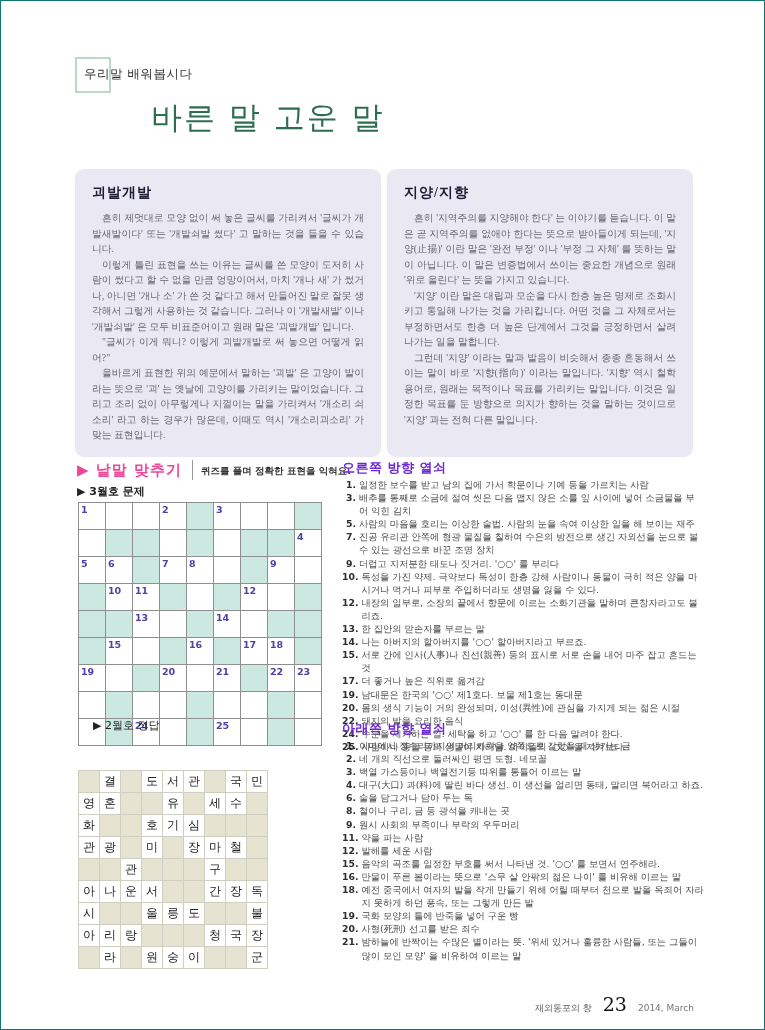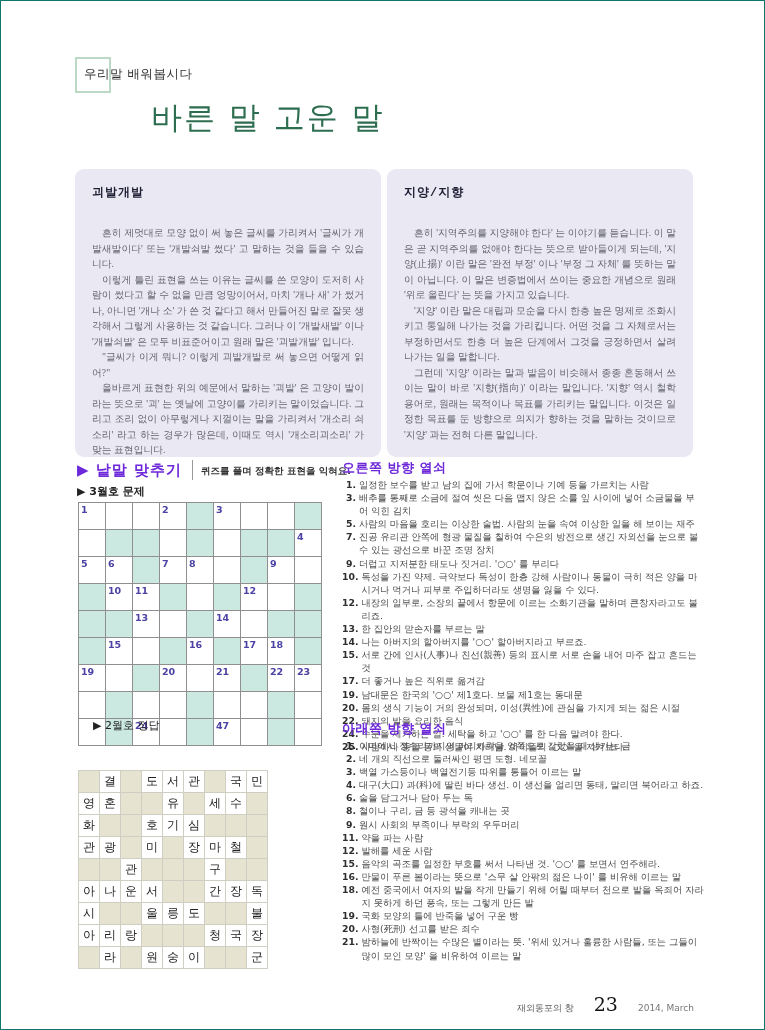--- a/index.html
+++ b/index.html
@@ -14,27 +14,27 @@
   
   #page-title{position:absolute;left:0;top:96px;width:100%;text-align:left;
     font-family:"DejaVu Serif","Liberation Serif",serif;font-size:31px;color:#2e6e50;
     letter-spacing:2px;text-indent:150px;}
 
   
   .article{position:absolute;top:168px;width:306px;height:288px;background:#e9e8f3;border-radius:9px;
            box-sizing:border-box;padding:15px 17px 12px 17px;}
   #article-left{left:74px;}
   #article-right{left:386px;}
-  .article h2{margin:0 0 24px 0;font-family:Liberation Mono, monospace;
-              font-size:12px;color:#1d1d33;font-weight:bold;letter-spacing:1px;}
+  .article h2{margin:0 0 8px 0;font-family:Liberation Serif, serif;
+              font-size:14px;color:#1d1d33;font-weight:bold;letter-spacing:1px;}
   .article p{margin:0;font-size:9.8px;line-height:15.5px;color:#65656f;text-align:justify;text-indent:10px;font-family:Liberation Serif, serif;}
 
   
   #puzzle-header{position:absolute;left:76px;top:459px;display:flex;align-items:flex-end;}
-  #puzzle-title{font-size:15px;font-weight:bold;color:#6d28d9;letter-spacing:1px;}
+  #puzzle-title{font-size:15px;font-weight:bold;color:#ec4899;letter-spacing:1px;}
   #puzzle-divider{width:1px;height:20px;background:#999;margin:0 8px 0 10px;}
   #puzzle-subtitle{font-size:9.5px;color:#333;font-weight:bold;padding-bottom:2px;}
   #march-label{position:absolute;left:76px;top:483px;font-size:11px;font-weight:bold;color:#222;}
 
   #march-grid{position:absolute;left:77px;top:501px;display:grid;
       grid-template-columns:repeat(9,26px);grid-auto-rows:26px;gap:1px;background:#8f8f8f;
       border:1px solid #8f8f8f;}
   .pcell{background:#ffffff;position:relative;}
   .pcell.teal{background:#cbe8e1;}
   .pnum{position:absolute;left:2px;top:1px;font-size:9.5px;font-weight:bold;color:#4c42a3;}
@@ -52,21 +52,21 @@
   #across-heading{top:458px;}
   #down-heading{top:719px;}
   .clue-list{position:absolute;left:341px;width:362px;}
   #across-clues{top:477px;}
   #down-clues{top:738px;}
   .clue{display:flex;font-size:9.3px;line-height:13.1px;color:#4a4a4a;}
   .cnum{flex:0 0 17px;text-align:right;font-weight:bold;color:#2e2e2e;padding-right:3px;box-sizing:border-box;}
   .ctext{flex:1;}
 
   
-  #footer{position:absolute;right:70px;top:992px;display:flex;align-items:baseline;gap:20px;}
+  #footer{position:absolute;right:70px;top:992px;display:flex;align-items:baseline;gap:11px;}
   #footer .mag{font-size:9px;color:#555;}
   #footer .pnumber{font-family:"DejaVu Serif","Liberation Serif",serif;font-size:19px;color:#111;}
   #footer .date{font-size:9px;color:#777;}
 </style>
 </head>
 <body>
 
 <div id="page">
 
   <div id="tag">
@@ -218,21 +218,21 @@
       <div class="pcell teal"></div>
       <div class="pcell"></div>
       <div class="pcell"></div>
       <div class="pcell teal"></div>
       <div class="pcell">
         <span class="pnum">24</span>
       </div>
       <div class="pcell"></div>
       <div class="pcell teal"></div>
       <div class="pcell">
-        <span class="pnum">47</span>
+        <span class="pnum">25</span>
       </div>
       <div class="pcell"></div>
       <div class="pcell teal"></div>
       <div class="pcell"></div>
     </div>
 
   <div id="feb-label">▶ 2월호 정답</div>
   <div id="answer-grid">
       <div class="acell shade"></div>
       <div class="acell">결</div>

